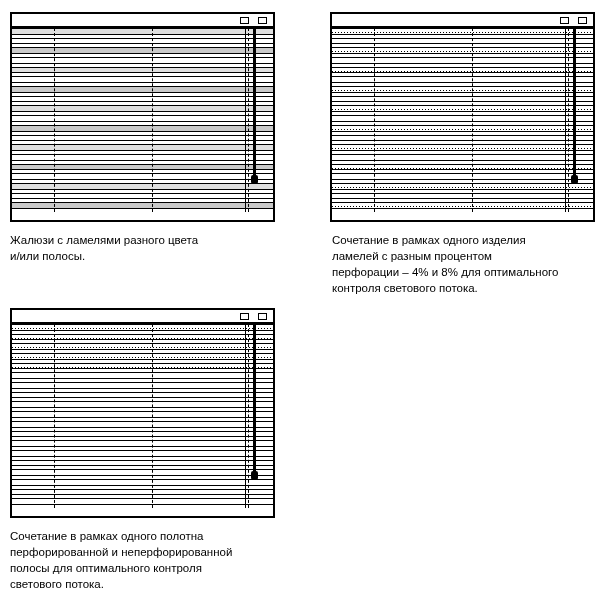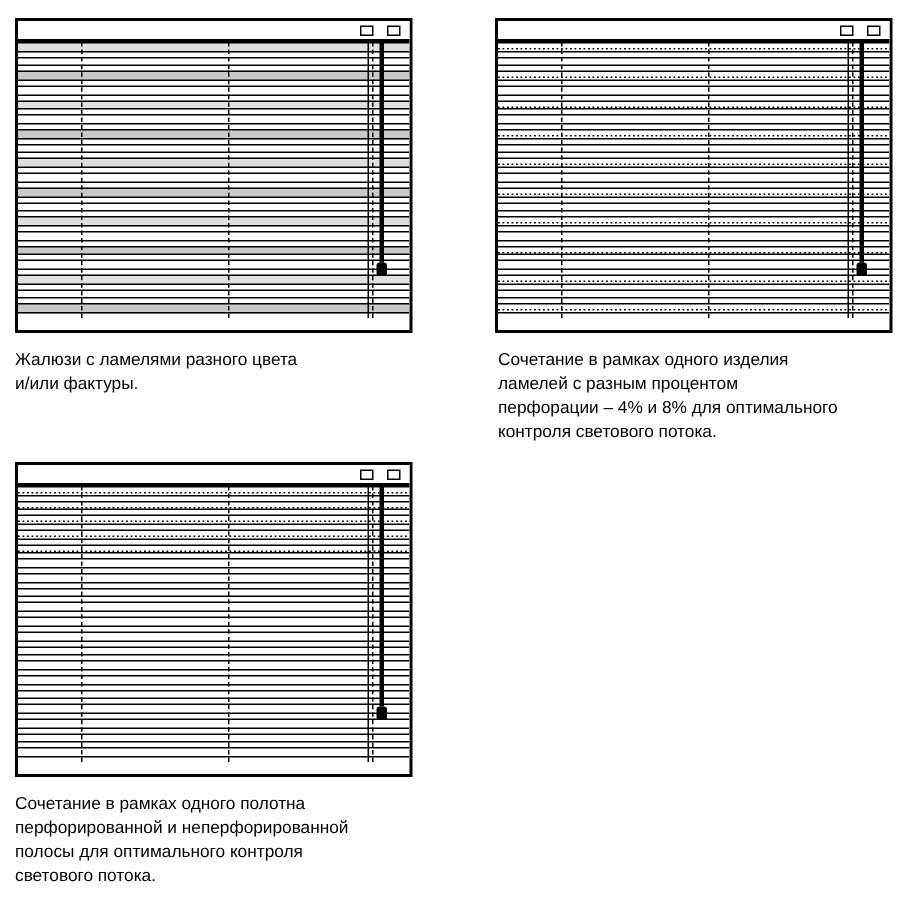--- a/index.html
+++ b/index.html
@@ -130,21 +130,21 @@
         </div>
         <div class="cord" style="left: 42px;"></div>
         <div class="cord" style="left: 140px;"></div>
         <div class="cord" style="left: 236px;"></div>
         <div class="lift-cord" style="left: 233px;"></div>
         <div class="wand" style="left: 241px; top: 14px; height: 147px;"></div>
         <div class="wand-tip" style="left: 239px; top: 161px;"></div>
       </div>
     </div>
     <div class="fig caption" style="left: 10px; top: 232px; width: 275px;">Жалюзи с ламелями разного цвета
-и/или фактуры.</div>
+и/или полосы.</div>
     <div class="fig" style="left: 330px; top: 12px;">
       <div class="blind" style="width: 265px; height: 210px;">
         <div class="headrail">
           <div class="brkt" style="left: 228px;"></div>
           <div class="brkt" style="left: 246px;"></div>
         </div>
         <div class="slat-area">
           <div class="slat" style="top: 0px; height: 6.68421px; background: repeating-linear-gradient(90deg, rgb(0, 0, 0) 0px, rgb(0, 0, 0) 1px, transparent 1px, transparent 3px) 0px 3px / 3px 1px repeat-x rgb(255, 255, 255); border-top: 1px solid rgb(0, 0, 0); border-bottom: 1px solid rgb(0, 0, 0);"></div>
           <div class="slat" style="top: 9.68421px; height: 6.68421px; background: rgb(255, 255, 255); border-top: 1px solid rgb(0, 0, 0); border-bottom: 1px solid rgb(0, 0, 0);"></div>
           <div class="slat" style="top: 19.3684px; height: 6.68421px; background: repeating-linear-gradient(90deg, rgb(0, 0, 0) 0px, rgb(0, 0, 0) 1px, transparent 1px, transparent 3px) 0px 3px / 3px 1px repeat-x rgb(255, 255, 255); border-top: 1px solid rgb(0, 0, 0); border-bottom: 1px solid rgb(0, 0, 0);"></div>

